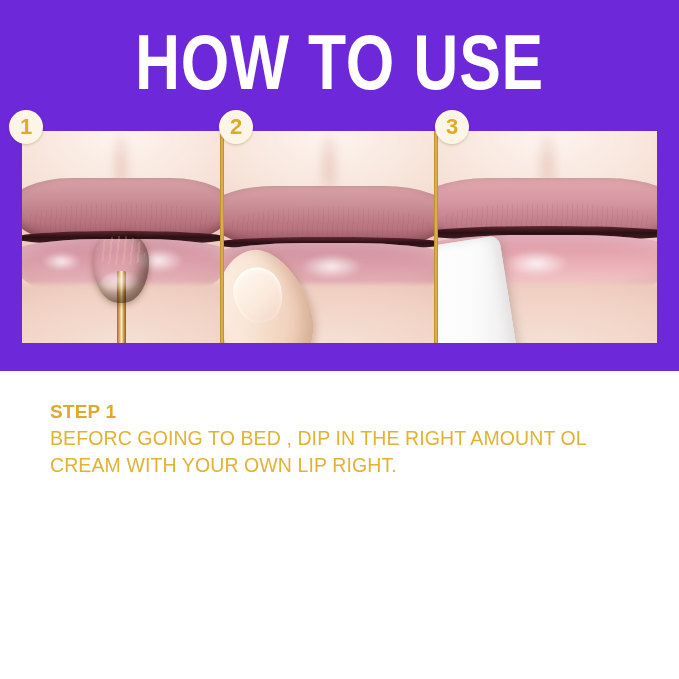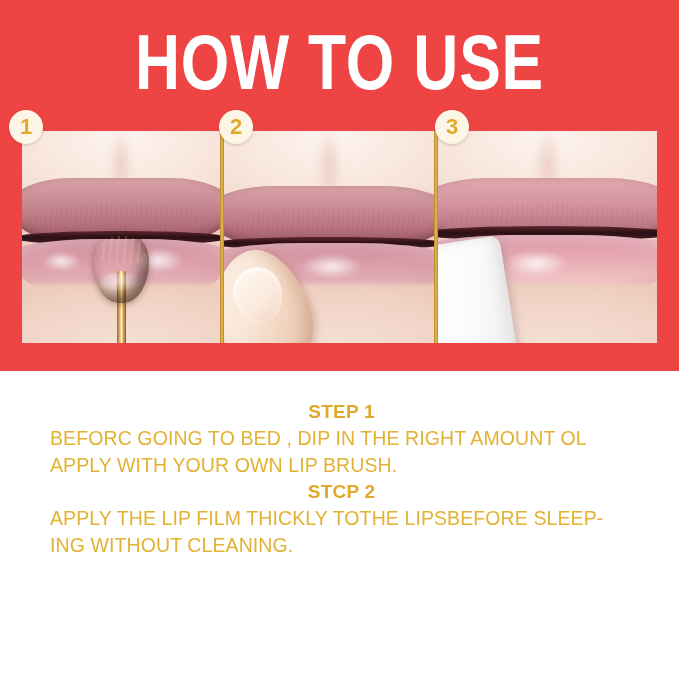--- a/index.html
+++ b/index.html
@@ -14,21 +14,21 @@
     font-family: "Liberation Sans", sans-serif;
     position: relative;
   }
 
   
   #banner {
     position: absolute;
     left: 0; top: 0;
     width: 679px;
     height: 371px;
-    background: #ef4444;
+    background: #6d28d9;
   }
 
   #title {
     position: absolute;
     left: 0; top: 26px;
     width: 679px;
     text-align: center;
     color: #FFFFFF;
     font-family: "Liberation Sans Narrow", "Liberation Sans", sans-serif;
     font-weight: 700;
@@ -223,21 +223,20 @@
     background: #ffffff;
     padding: 28px 46px 0 50px;
     box-sizing: border-box;
   }
   .step-head {
     color: #E0A92B;
     font-weight: 700;
     font-size: 19px;
     line-height: 26px;
     letter-spacing: .2px;
-    text-align: center;
   }
   .step-body {
     color: #E3B232;
     font-weight: 400;
     font-size: 19.5px;
     line-height: 27px;
     letter-spacing: .1px;
     white-space: pre-line;
   }
 </style>
@@ -307,25 +306,20 @@
   <div class="badge" id="badge1">1</div>
   <div class="badge" id="badge2">2</div>
   <div class="badge" id="badge3">3</div>
 
 </div>
 
 <div id="steps">
 
   <div>
     <div class="step-head">STEP 1</div>
-    <div class="step-body">BEFORC GOING TO BED , DIP IN THE RIGHT AMOUNT OL APPLY WITH YOUR OWN LIP BRUSH.</div>
+    <div class="step-body">BEFORC GOING TO BED , DIP IN THE RIGHT AMOUNT OL CREAM WITH YOUR OWN LIP RIGHT.</div>
   </div>
 
-  <div>
-    <div class="step-head">STCP 2</div>
-    <div class="step-body">APPLY THE LIP FILM THICKLY TOTHE LIPSBEFORE SLEEP-
-ING WITHOUT CLEANING.</div>
-  </div>
 
   <div>
   </div>
 
 </div>
 
 </body></html>

